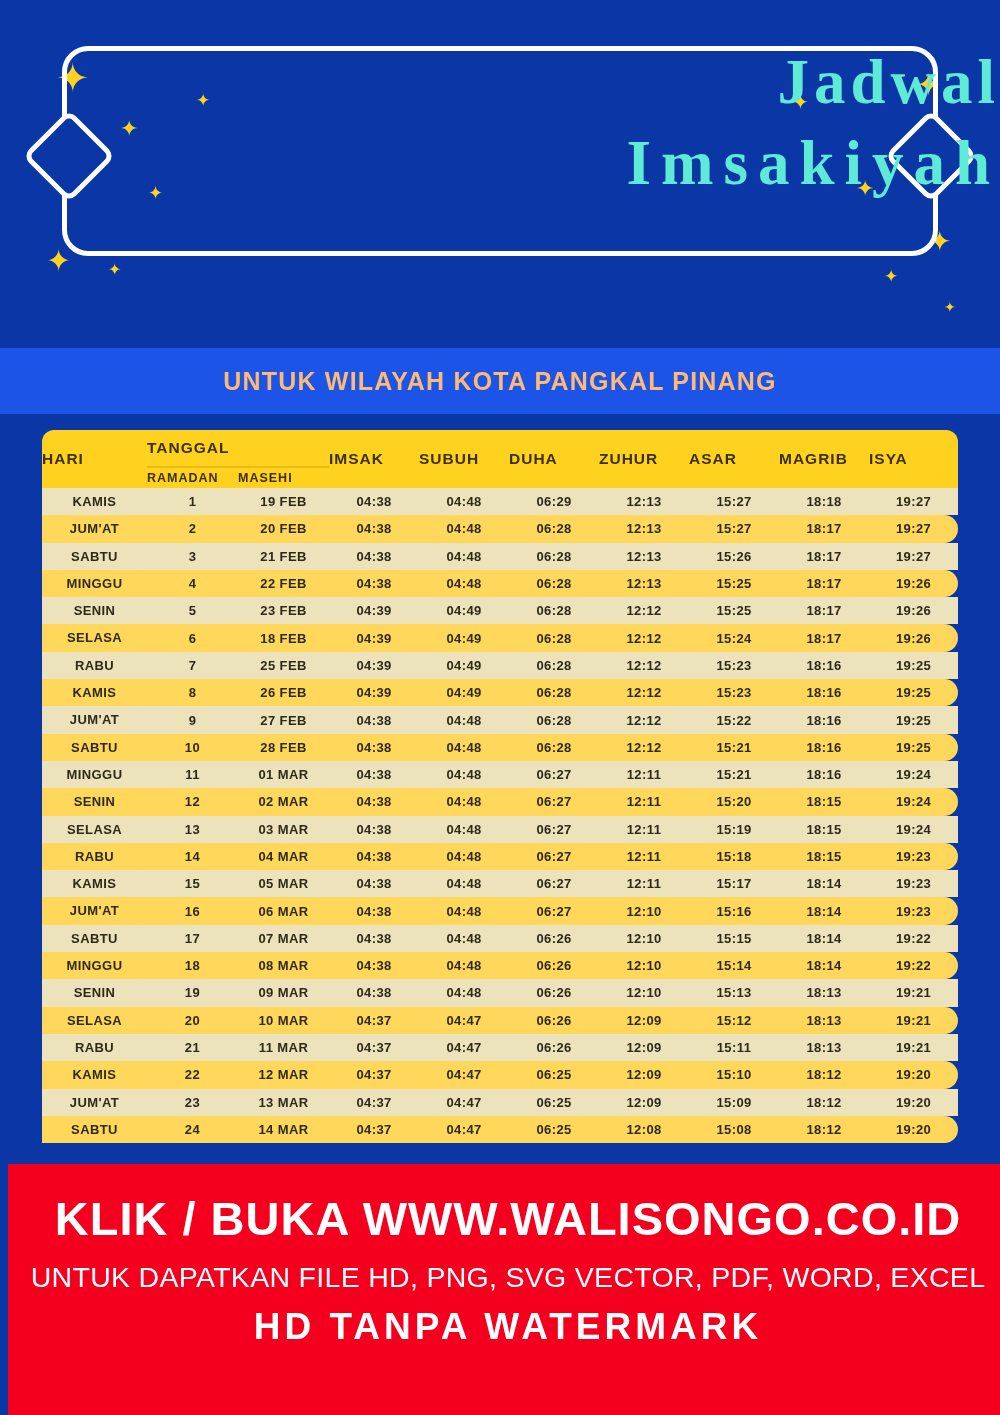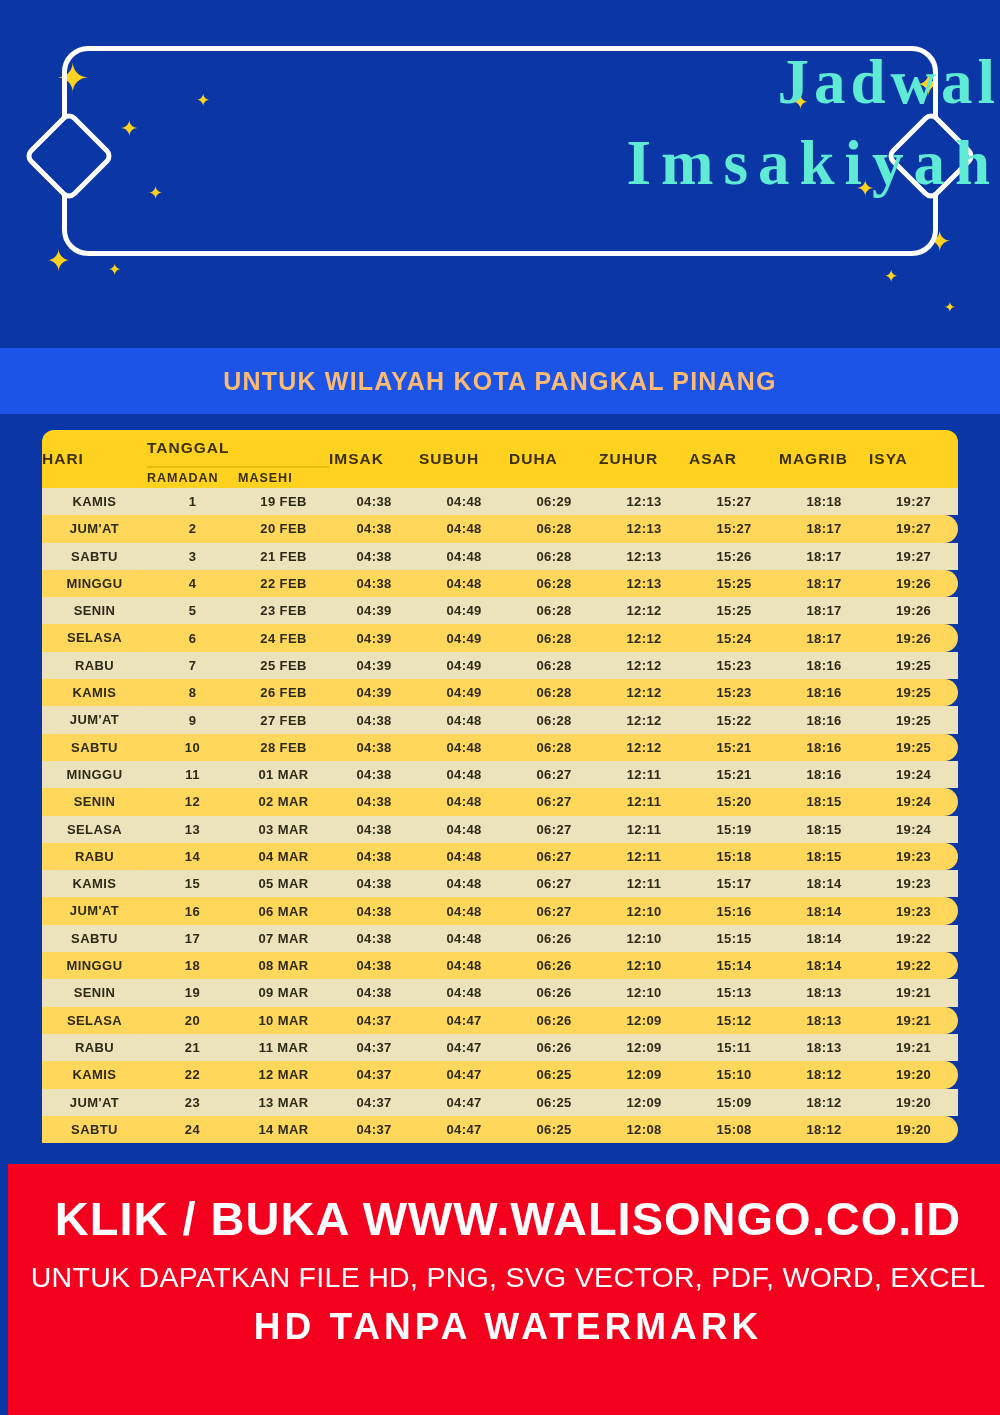--- a/index.html
+++ b/index.html
@@ -314,21 +314,21 @@
             <td>12:12</td>
             <td>15:25</td>
             <td>18:17</td>
             <td>19:26</td>
           </tr>
           <tr class="even">
             <td class="hari-cell">
               <span class="hari-pill">SELASA</span>
             </td>
             <td>6</td>
-            <td>24 FEB</td>
+            <td>18 FEB</td>
             <td>04:39</td>
             <td>04:49</td>
             <td>06:28</td>
             <td>12:12</td>
             <td>15:24</td>
             <td>18:17</td>
             <td>19:26</td>
           </tr>
           <tr class="odd">
             <td class="hari-cell">

